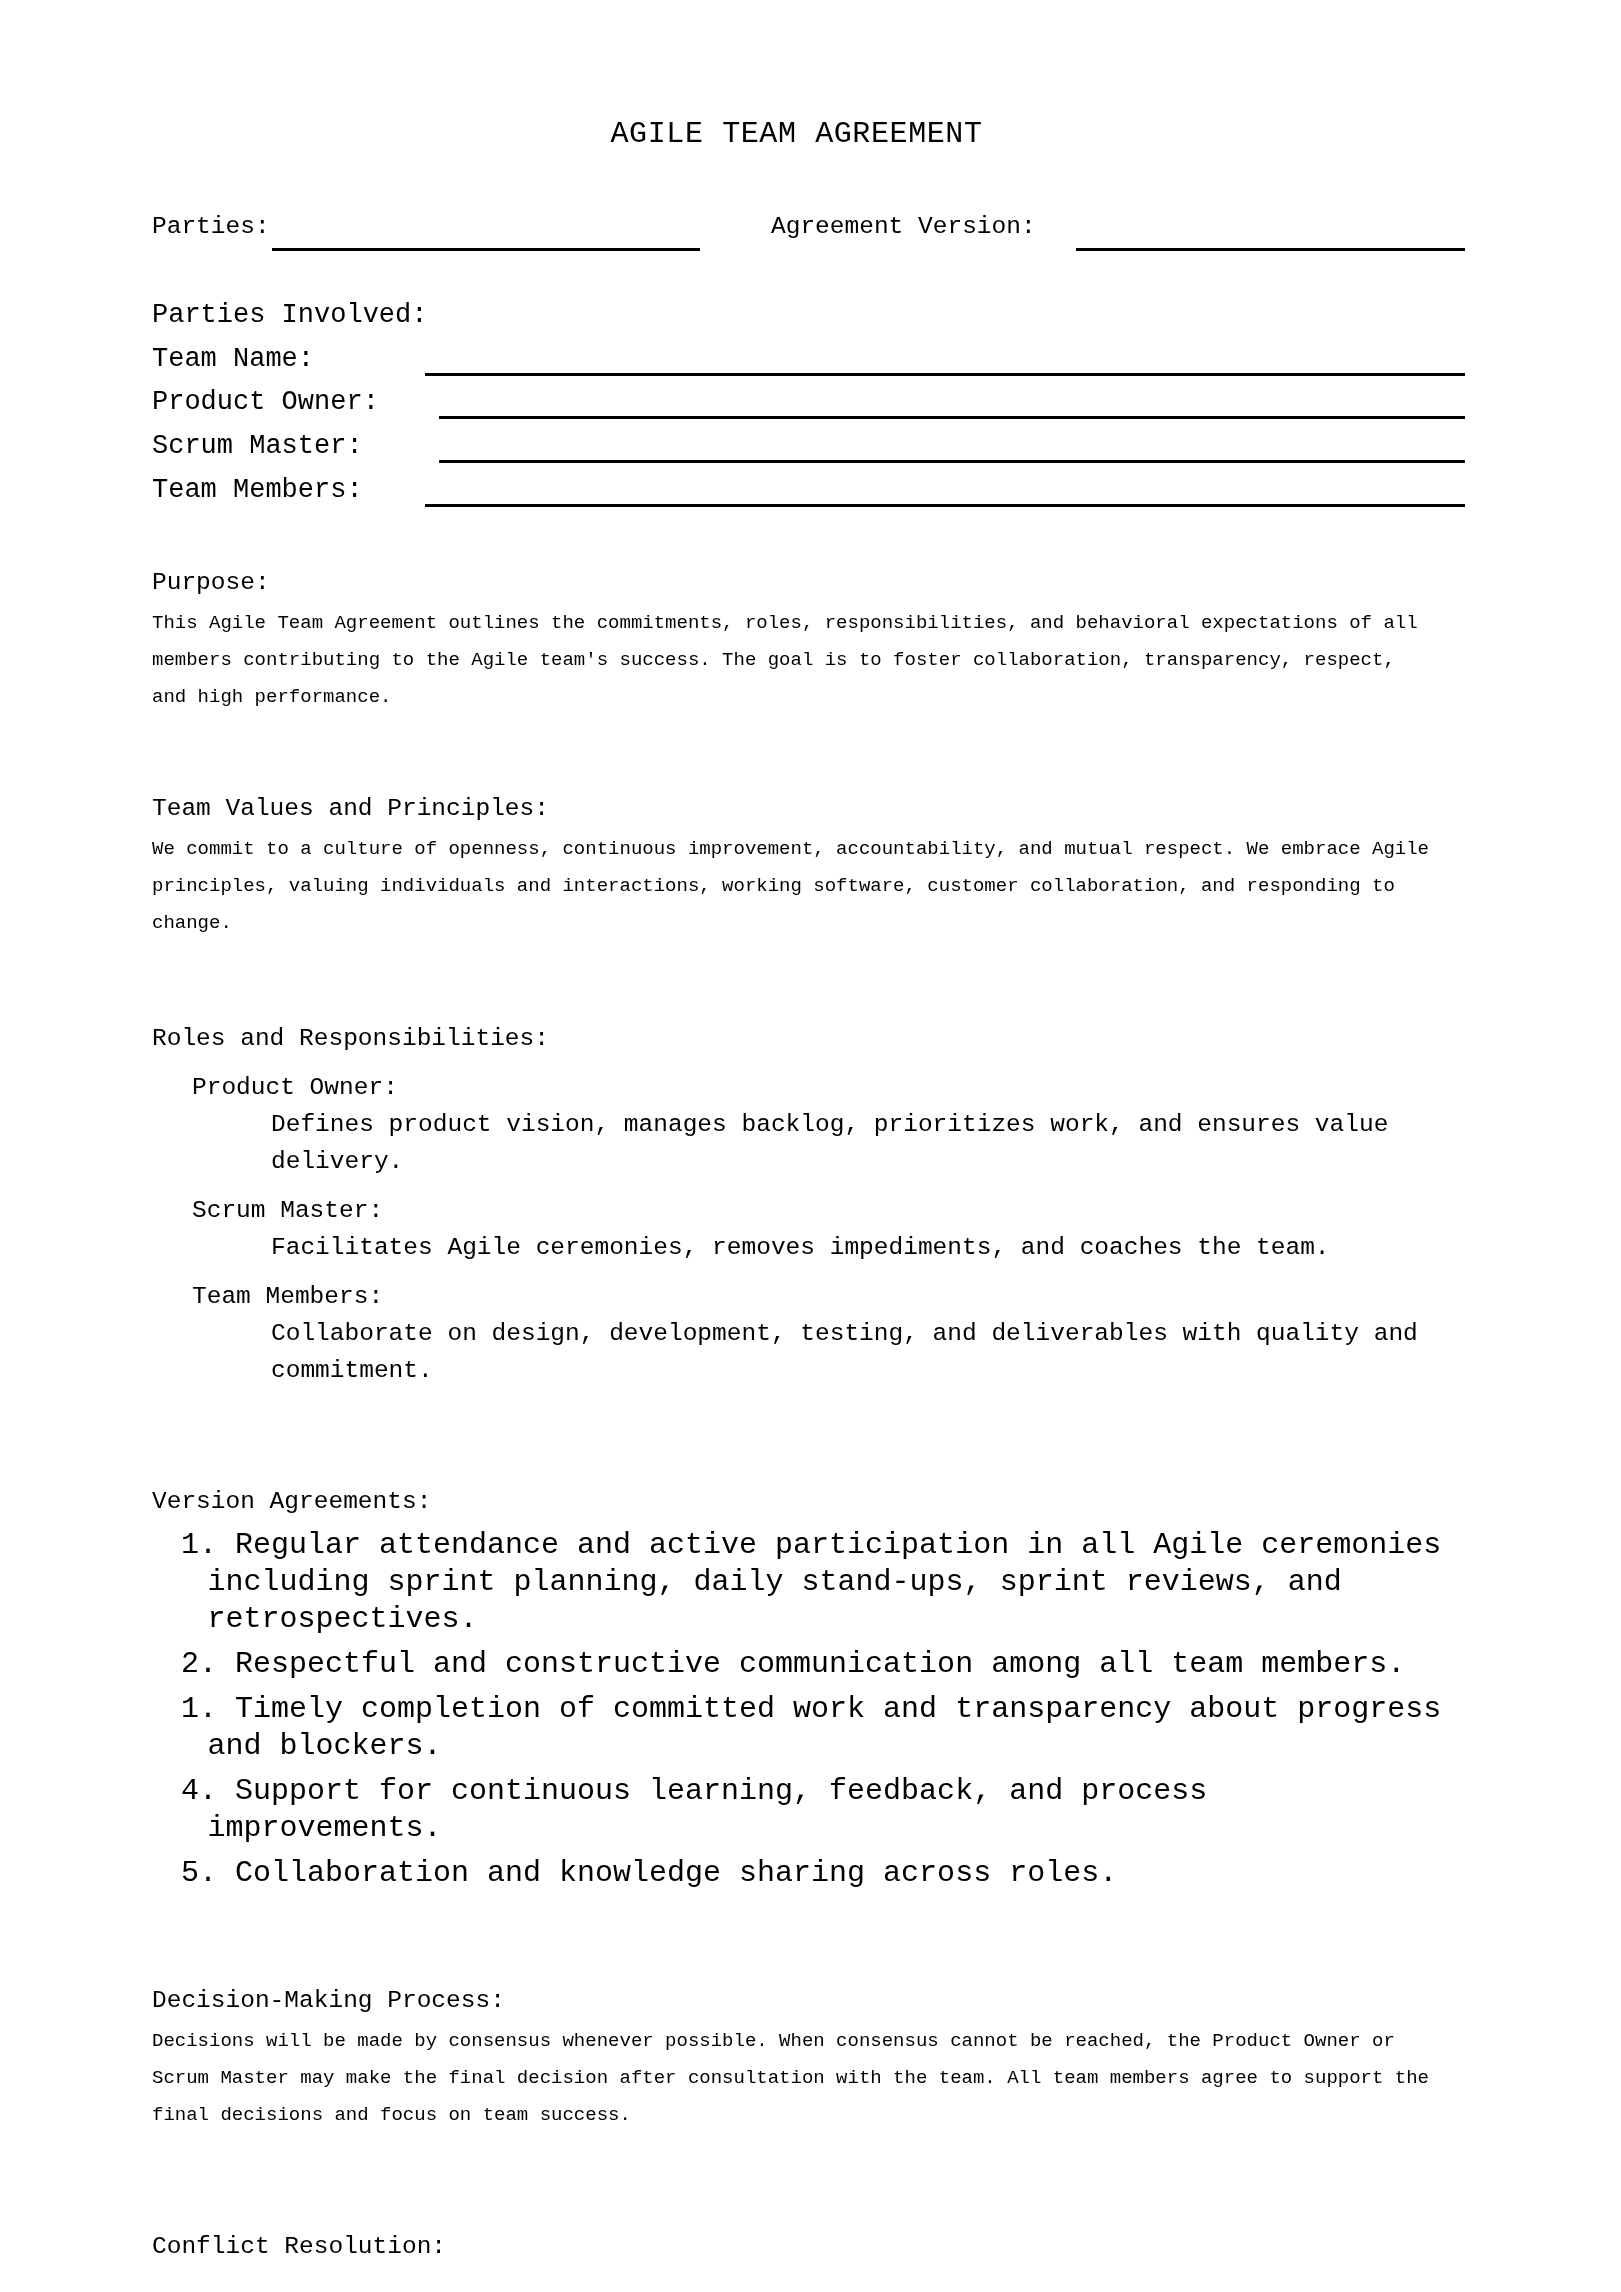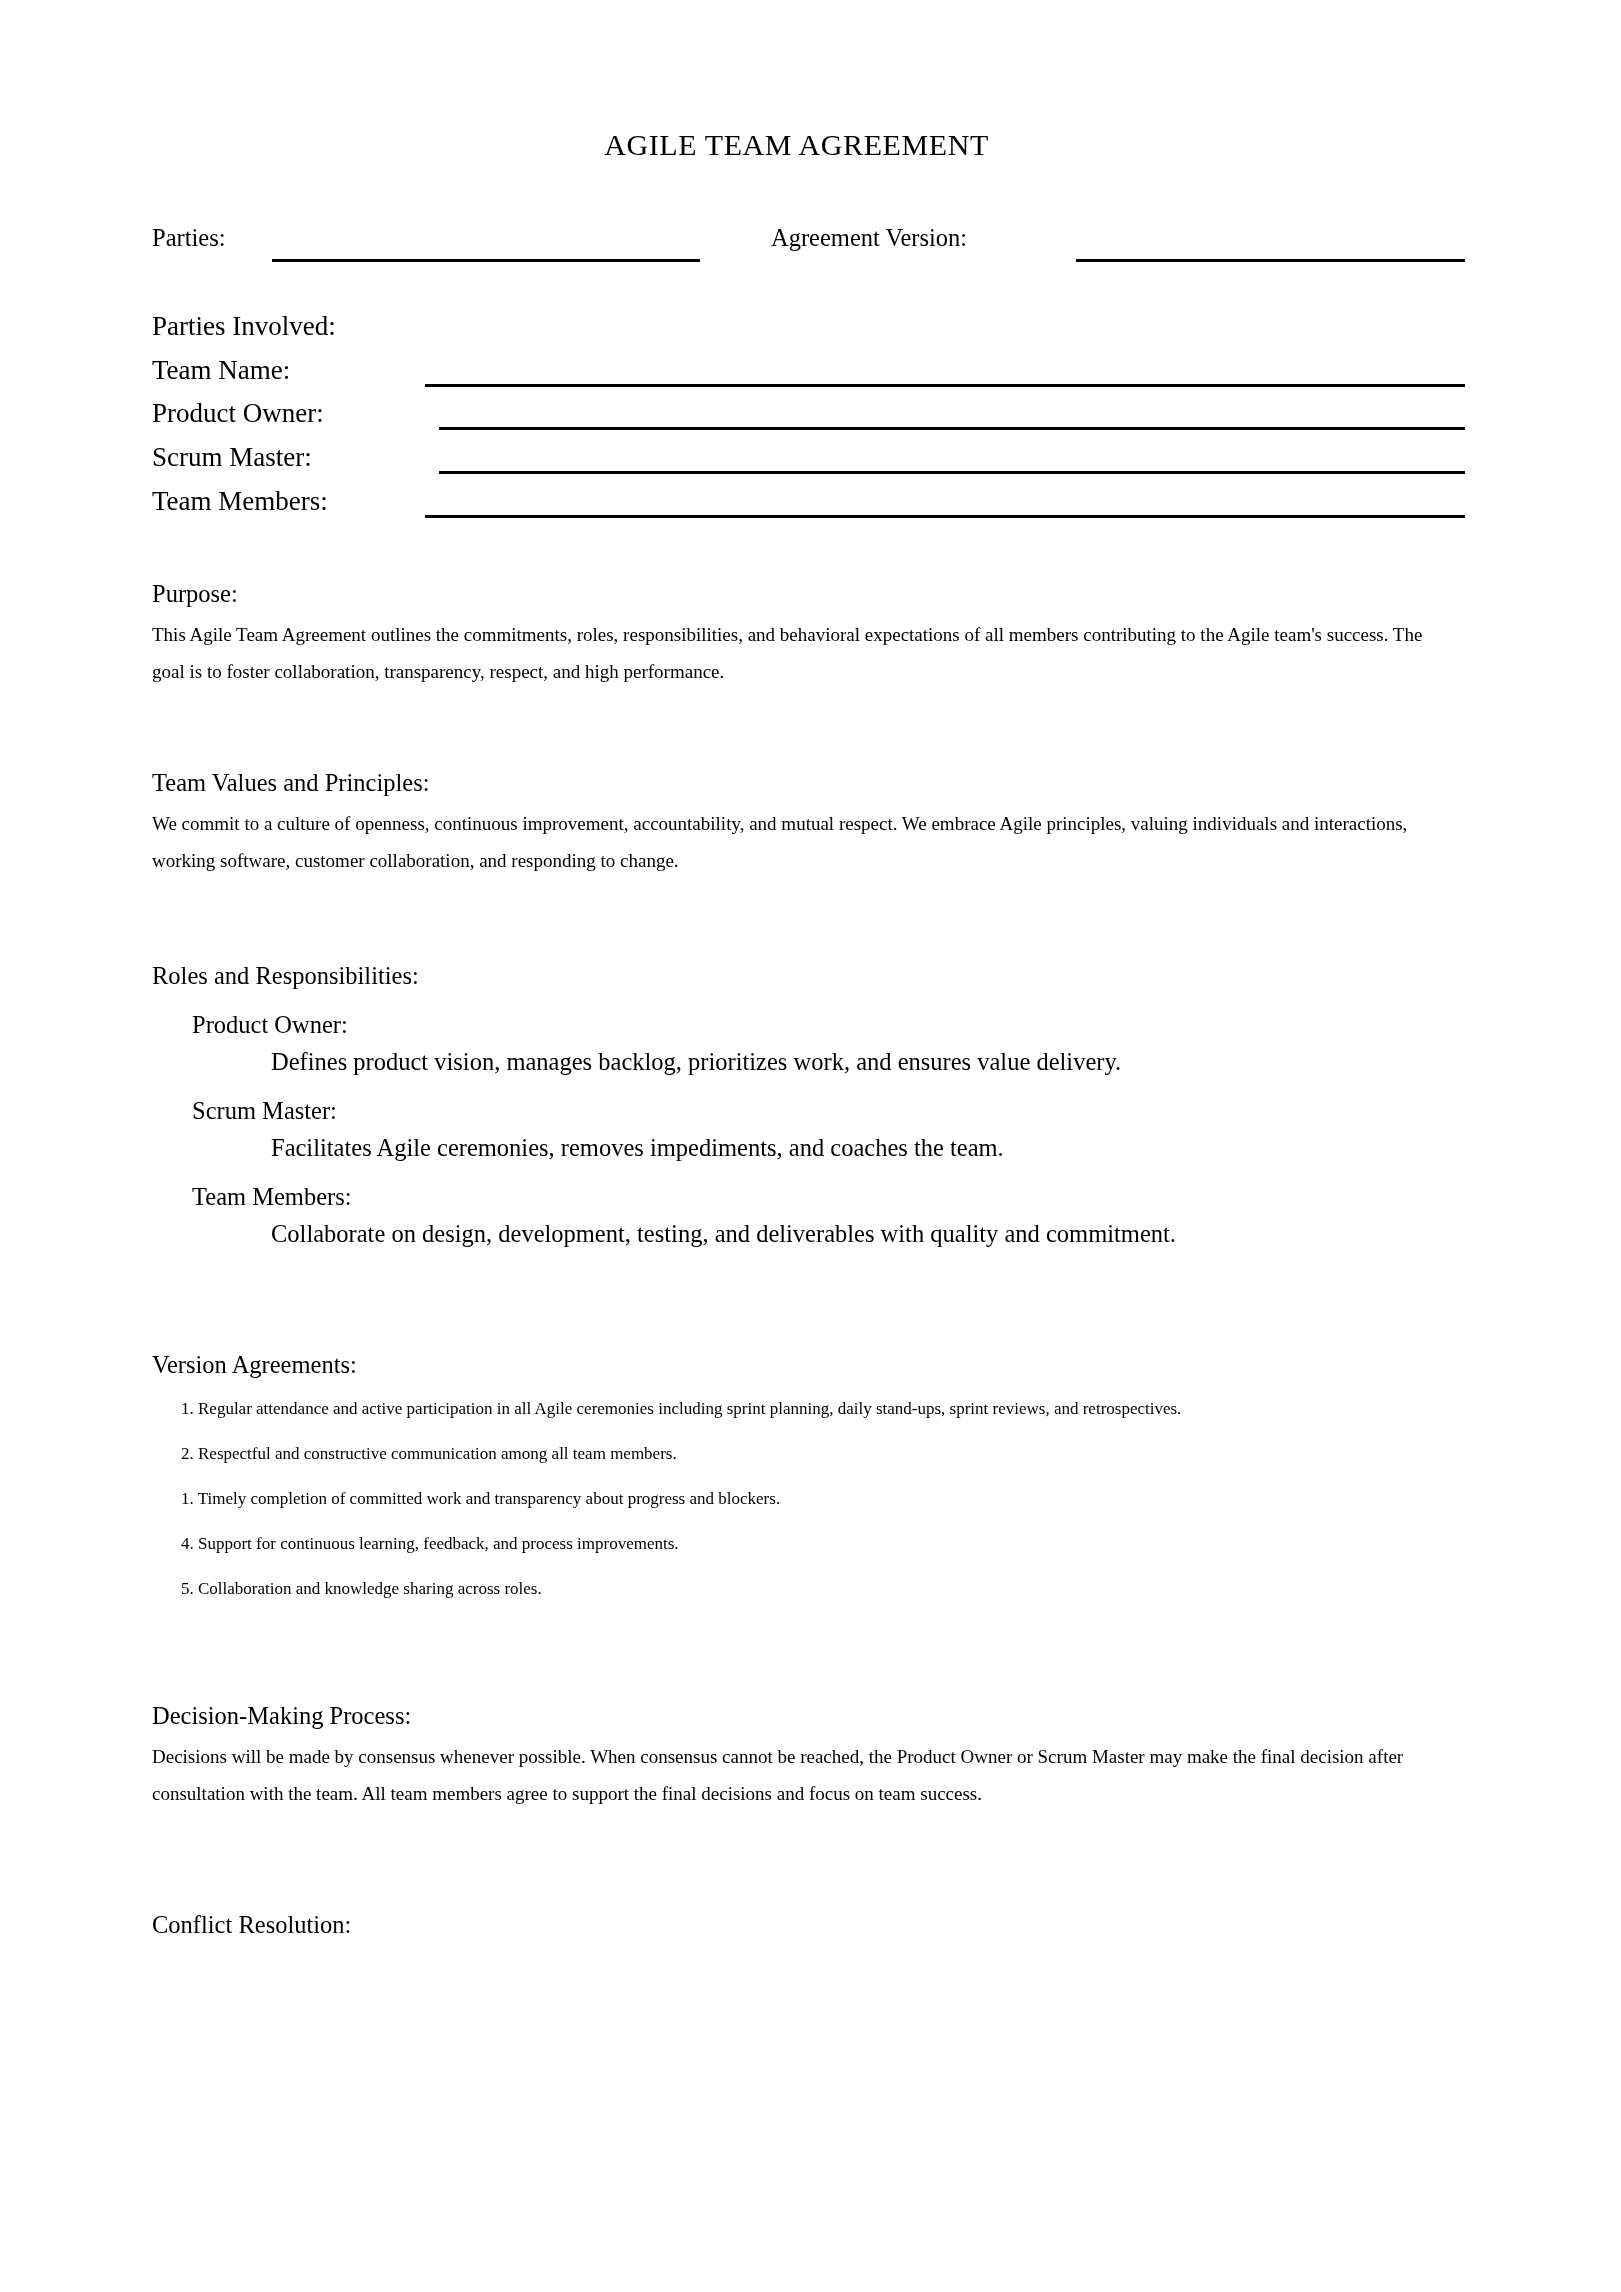--- a/index.html
+++ b/index.html
@@ -15,22 +15,23 @@
     position: relative;
     width: 1621px;
     height: 2293px;
     background: #ffffff;
     margin: 0 auto;
     overflow: hidden;
   }
   .content {
     position: absolute;
     left: 152px;
-    top: 12px;
+    top: 1px;
     width: 1294px;
+    font-family: Liberation Mono, monospace;
   }
 
   
   .doc-title {
     text-align: center;
     font-size: 30px;
     letter-spacing: 0.6px;
     margin-top: 116px;
     margin-left: -4.9px;
     white-space: nowrap;
@@ -134,21 +135,21 @@
   }
 
   
   .num-list {
     margin: 7.8px 0 0 0;
     padding: 0;
     list-style: none;
   }
   .num-item {
     position: relative;
-    font-size: 17px;
+    font-size: 30px;
     line-height: 37px;
     padding-left: 29px;
     width: 1264px;
     margin-bottom: 7.8px;
   }
   .num-item .num-text {
     display: block;
     padding-left: 26.5px;
     text-indent: -26.5px;
   }

